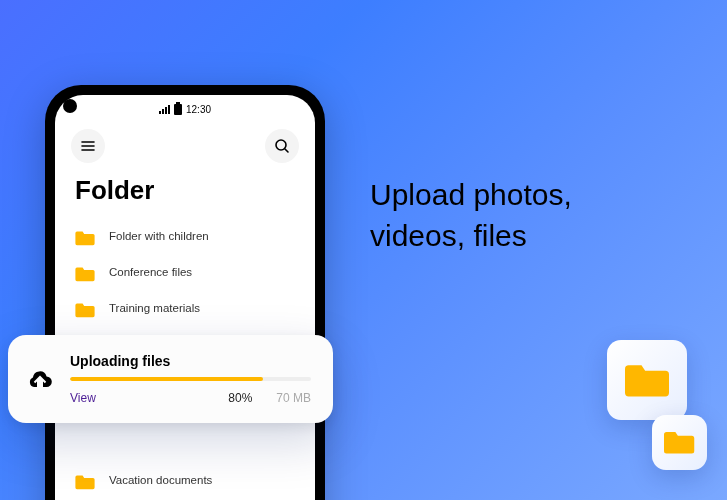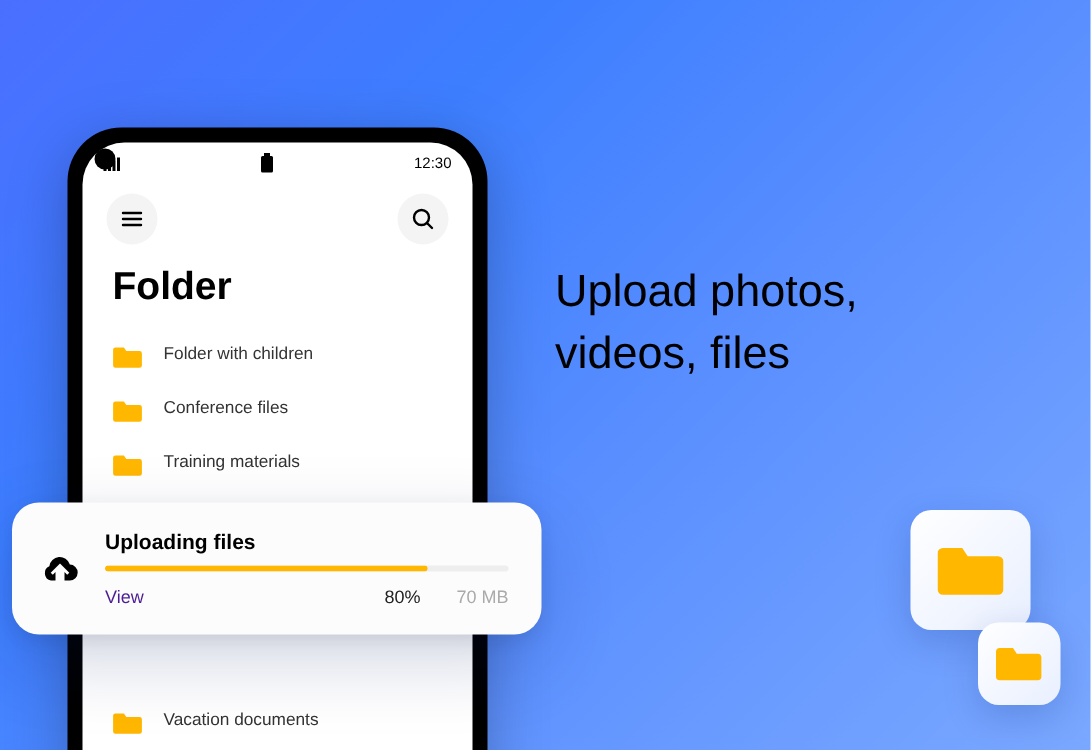--- a/index.html
+++ b/index.html
@@ -66,21 +66,21 @@
   background: #000;
   border-radius: 50%;
   z-index: 5;
 }
 
 
 .status-bar {
   height: 28px;
   display: flex;
   align-items: center;
-  justify-content: space-between;
+  justify-content: center;
   padding: 0 14px;
   gap: 4px;
   font-size: 10px;
   color: #000;
 }
 .signal-bars { display: flex; align-items: flex-end; gap: 1px; }
 .signal-bars span { width: 2px; background: #000; }
 .signal-bars span:nth-child(1){height:3px}
 .signal-bars span:nth-child(2){height:5px}
 .signal-bars span:nth-child(3){height:7px}
@@ -128,21 +128,21 @@
 .folder-item .label {
   font-size: 11.5px;
   color: #333;
 }
 
 
 .upload-card {
   position: absolute;
   left: 8px;
   top: 335px;
-  width: 353px;
+  width: 325px;
   background: #fcfcfc;
   border-radius: 18px;
   padding: 18px 22px 18px 18px;
   box-shadow: 0 18px 50px rgba(0,30,100,0.18), 0 4px 12px rgba(0,0,0,0.08);
   display: flex;
   align-items: center;
   gap: 16px;
   z-index: 20;
 }
 .upload-icon svg { width: 28px; height: 28px; display:block; }

